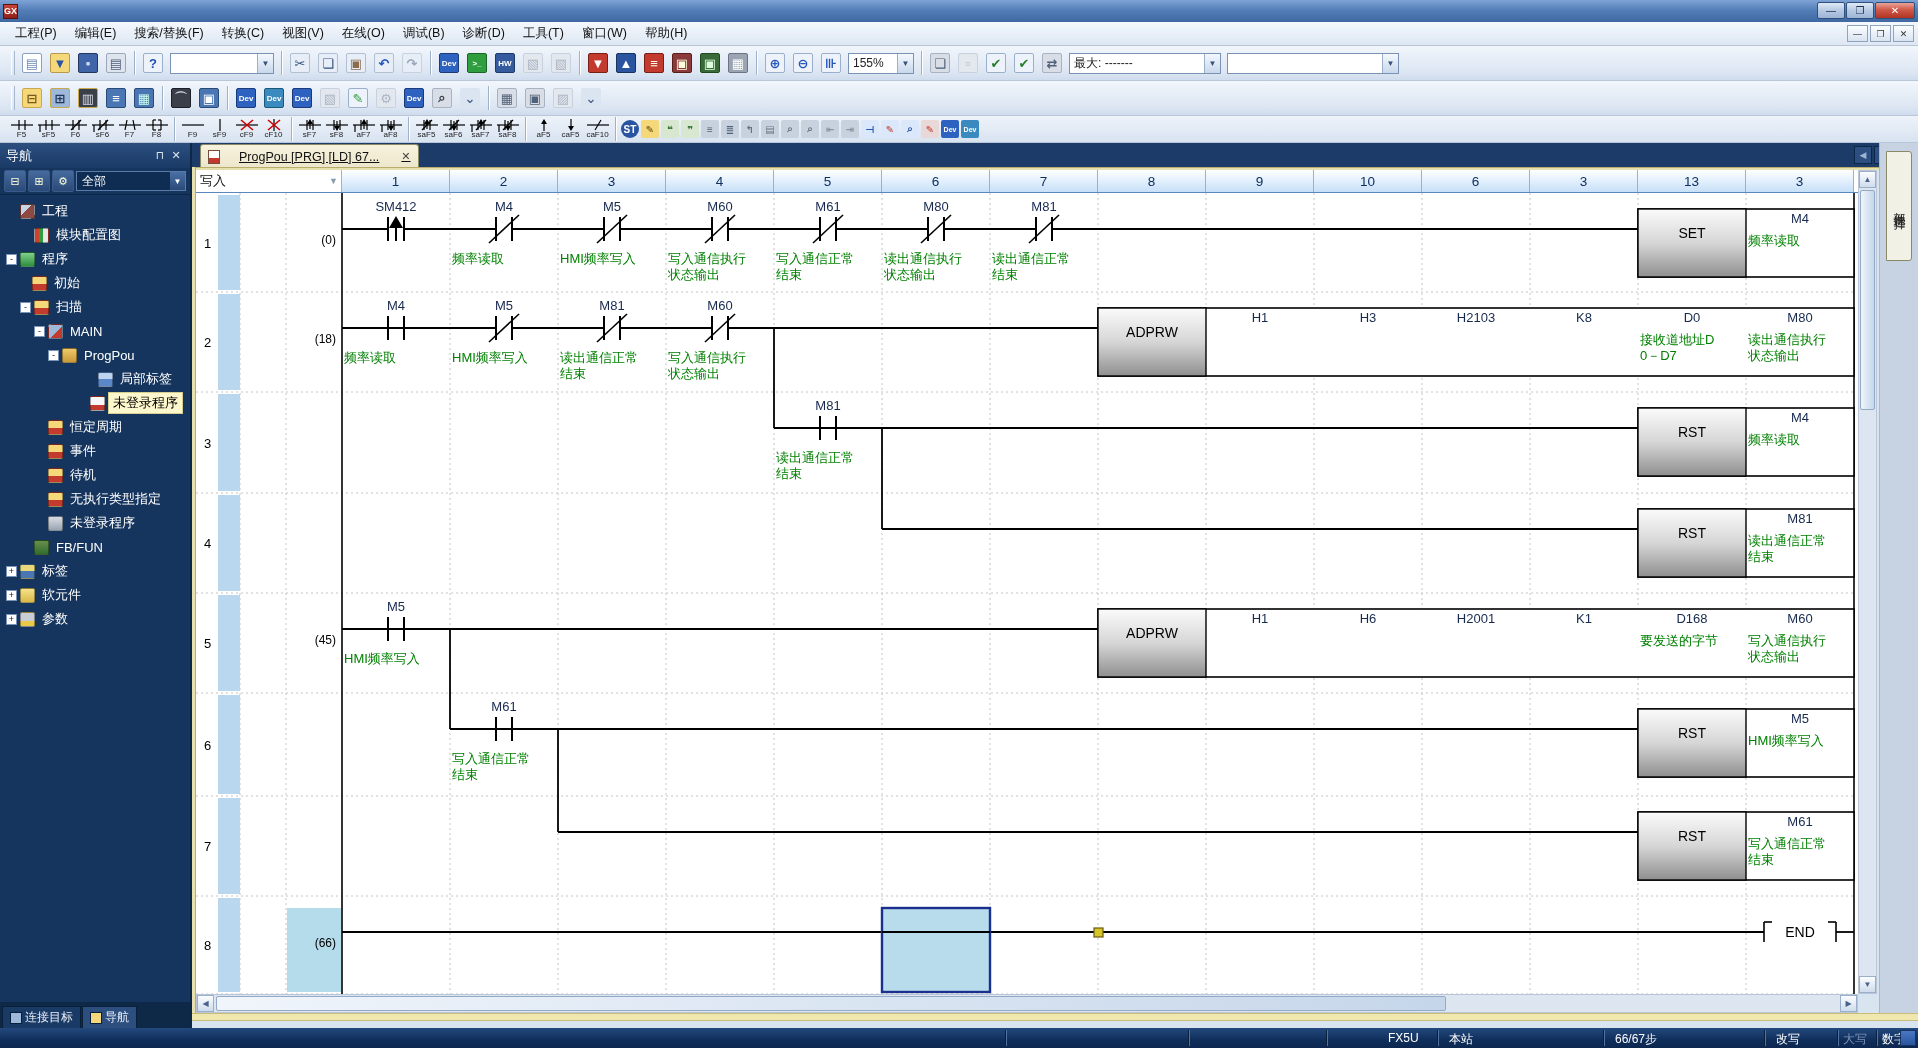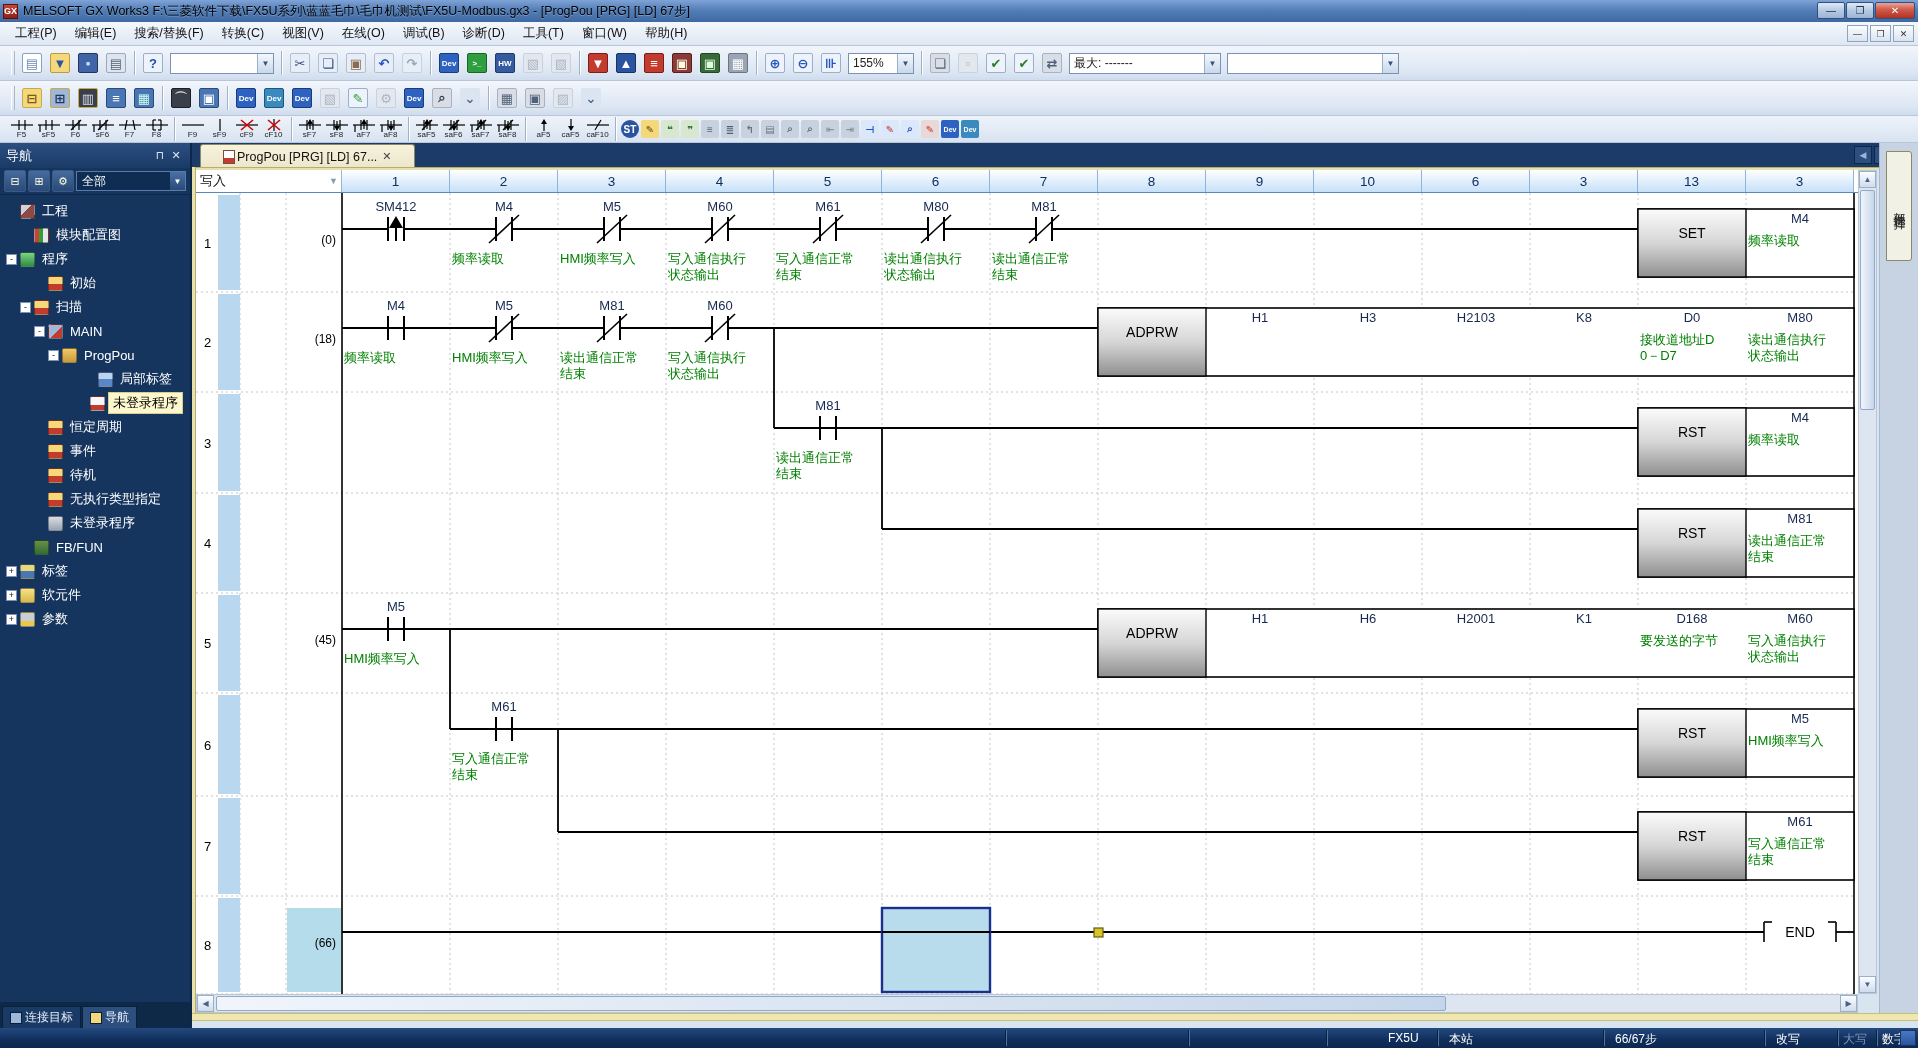--- a/index.html
+++ b/index.html
@@ -90,21 +90,21 @@
     padding:0 2px;gap:1px;}
   .nav-tab{height:22px;display:flex;align-items:center;gap:3px;padding:0 7px;font-size:12px;color:#e8eef6;
     background:#1a3a66;border:1px solid #0a1f3a;border-bottom:none;}
   .nav-tab.active{background:#2c4f80;}
   .nav-tab .ic{width:12px;height:12px;border:1px solid #09203c;}
 
   
   #tabrow{position:absolute;left:192px;top:143px;width:1726px;height:25px;background:#1c3b68;}
   #doc-tab{position:absolute;left:8px;top:1px;height:24px;background:linear-gradient(#f6f2dd,#ece7cb);
     border:1px solid #8a8a6a;border-bottom:none;border-radius:3px 3px 0 0;display:flex;align-items:center;
-    padding:0 22px;font-size:12.5px;color:#111;gap:2px;}
+    padding:0 7px;font-size:12.5px;color:#111;gap:19px;text-decoration:underline;}
   #doc-tab .dic{width:12px;height:14px;background:linear-gradient(#fff 55%,#c23b2e 55%);border:1px solid #7a4a3a;}
   #doc-tab .x{color:#444;font-size:11px;margin-left:3px;}
   .tabnav{position:absolute;top:3px;display:flex;gap:2px;}
   .tabnav .tn{width:18px;height:18px;background:#2c4f80;border:1px solid #0d2748;color:#9db4d6;font-size:9px;
     display:flex;align-items:center;justify-content:center;}
 
   #editor-strip{position:absolute;left:192px;top:167px;width:1726px;height:3px;background:#e6dfae;border-top:1px solid #b8ad6a;}
   #lheader{position:absolute;left:196px;top:170px;width:1662px;height:23px;display:flex;background:#fff;
     border-bottom:1px solid #5a87bc;}
   #mode-cell{width:146px;background:#fff;border-right:1px solid #9ab4d4;display:flex;align-items:center;
@@ -137,21 +137,20 @@
   .sb-dim{color:#7d93b5;}
   #sb-grip{position:absolute;right:2px;top:2px;width:16px;height:16px;background:linear-gradient(#4a77c4,#2a54a0);border:1px solid #16345f;}
 </style>
 </head>
 <body>
 
 <div id="screen">
 
   <div id="titlebar">
     <div class="app-ico">GX</div>
-    <div class="cap">MELSOFT GX Works3 F:\三菱软件下载\FX5U系列\蓝蓝毛巾\毛巾机测试\FX5U-Modbus.gx3 - [ProgPou [PRG] [LD] 67步]</div>
     <div class="winbtns">
       <div class="winbtn">—</div>
       <div class="winbtn">❐</div>
       <div class="winbtn close">✕</div>
     </div>
   </div>
 
   <div id="menubar">
       <div class="menu-item">工程(P)</div>
       <div class="menu-item">编辑(E)</div>
@@ -595,41 +594,41 @@
         <div class="tree-row" style="padding-left: 20px;">
           <span style="width: 11px; flex: 0 0 auto;"></span>
           <span class="ticon ti-module"></span>
           <span class="lbl">模块配置图</span>
         </div>
         <div class="tree-row" style="padding-left: 6px;">
           <span class="expander">-</span>
           <span class="ticon ti-programs"></span>
           <span class="lbl">程序</span>
         </div>
-        <div class="tree-row" style="padding-left: 34px;">
+        <div class="tree-row" style="padding-left: 18px;">
           <span style="width: 11px; flex: 0 0 auto;"></span>
           <span class="ticon ti-prg"></span>
           <span class="lbl">初始</span>
         </div>
         <div class="tree-row" style="padding-left: 20px;">
           <span class="expander">-</span>
           <span class="ticon ti-prg"></span>
           <span class="lbl">扫描</span>
         </div>
         <div class="tree-row" style="padding-left: 34px;">
           <span class="expander">-</span>
           <span class="ticon ti-main"></span>
           <span class="lbl">MAIN</span>
         </div>
         <div class="tree-row" style="padding-left: 48px;">
           <span class="expander">-</span>
           <span class="ticon ti-pou"></span>
           <span class="lbl">ProgPou</span>
         </div>
-        <div class="tree-row" style="padding-left: 84px;">
+        <div class="tree-row" style="padding-left: 44px; margin-left: 40px;">
           <span style="width: 11px; flex: 0 0 auto;"></span>
           <span class="ticon ti-label"></span>
           <span class="lbl">局部标签</span>
         </div>
         <div class="tree-row sel" style="padding-left: 76px;">
           <span style="width: 11px; flex: 0 0 auto;"></span>
           <span class="ticon ti-body"></span>
           <span class="lbl">未登录程序</span>
         </div>
         <div class="tree-row" style="padding-left: 34px;">

